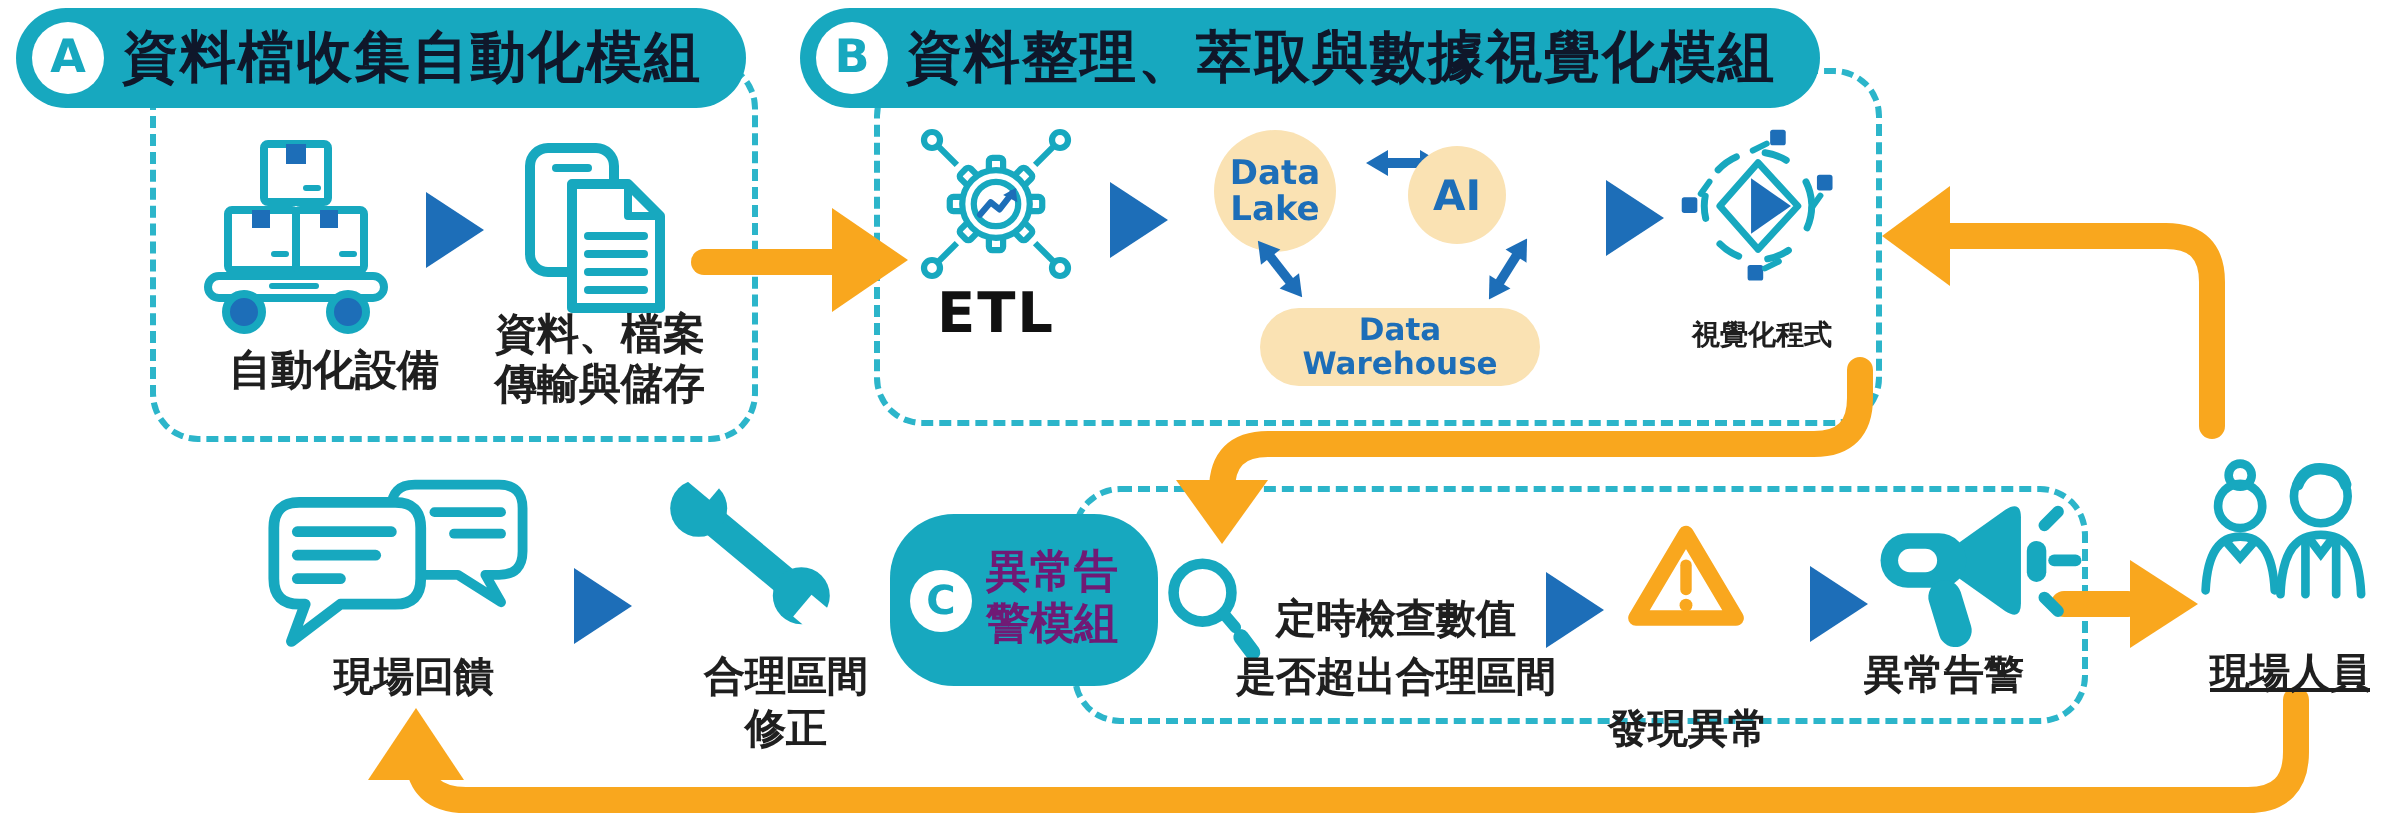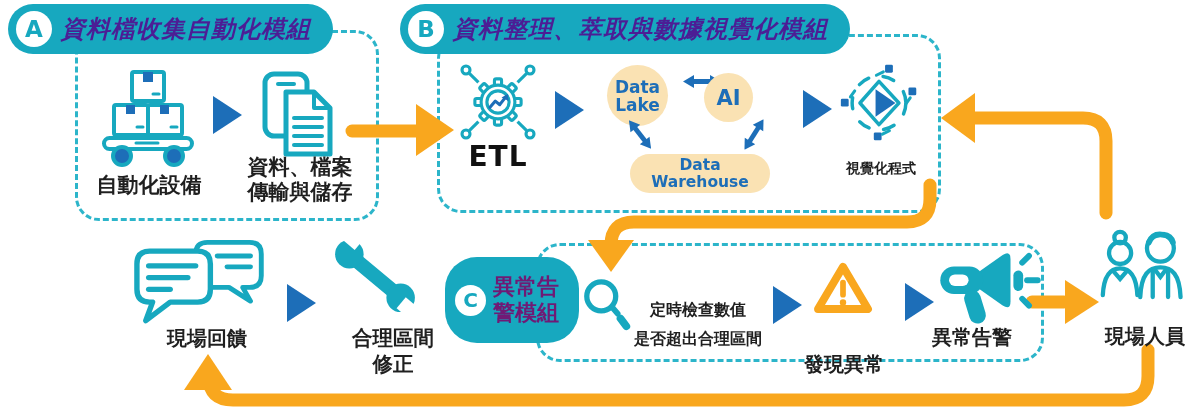--- a/index.html
+++ b/index.html
@@ -13,21 +13,21 @@
   }
   
   .pill{
     position:absolute;display:flex;align-items:center;gap:9px;
     background:#17a8bf;border-radius:27px;height:50px;padding:0 22px 0 8px;z-index:6;
   }
   .pill .badge{
     width:36px;height:36px;border-radius:50%;background:#fff;color:#17a8bf;
     font-weight:bold;font-size:23px;display:flex;align-items:center;justify-content:center;flex:0 0 auto;
   }
-  .pill .ptitle{color:#4c1d95;font-weight:bold;font-size:24px;letter-spacing:1px;white-space:nowrap;font-style:italic;}
+  .pill .ptitle{color:#0f172a;font-weight:bold;font-size:28px;letter-spacing:1px;white-space:nowrap;}
   .blob{
     position:absolute;left:445px;top:257px;width:134px;height:86px;background:#17a8bf;
     border-radius:32px;display:flex;align-items:center;gap:7px;padding:0 6px 0 10px;z-index:6;box-sizing:border-box;
   }
   .blob .badge{
     width:31px;height:31px;border-radius:50%;background:#fff;color:#17a8bf;
     font-weight:bold;font-size:20px;display:flex;align-items:center;justify-content:center;flex:0 0 auto;
   }
   .blob .ptitle{color:#701a75;font-weight:bold;font-size:22px;line-height:26px;white-space:pre-line;}
   
@@ -101,21 +101,21 @@
         <line x1="73" y1="61" x2="79" y2="61"></line>
       </g>
       <rect x="6" y="72" width="88" height="11" rx="5.5" stroke="#17a8bf" stroke-width="4" fill="#fff"></rect>
       <g stroke="#17a8bf" stroke-width="3" stroke-linecap="round">
         <line x1="38" y1="77" x2="60" y2="77"></line>
       </g>
       <circle cx="24" cy="90" r="9" stroke="#17a8bf" stroke-width="4" fill="#1d6eb8"></circle>
       <circle cx="76" cy="90" r="9" stroke="#17a8bf" stroke-width="4" fill="#1d6eb8"></circle>
     </svg>
   </div>
-  <div class="lbl" style="left:70px;top:173px;width:158px;font-size:21px;">自動化設備</div>
+  <div class="lbl" style="left:88px;top:173px;width:158px;font-size:21px;">自動化設備</div>
 
   <div class="tri" style="left:213px;top:96px;"></div>
 
   <div class="icon" style="left:260px;top:70px;">
     <svg width="76" height="88" viewBox="0 0 76 88">
       <rect x="5" y="4" width="42" height="62" rx="9" stroke="#17a8bf" stroke-width="5" fill="#fff"></rect>
       <line x1="18" y1="14" x2="34" y2="14" stroke="#17a8bf" stroke-width="4" stroke-linecap="round"></line>
       <path d="M26 22 H54 L70 38 V84 H26 Z" stroke="#17a8bf" stroke-width="5" fill="#fff" stroke-linejoin="round"></path>
       <path d="M54 22 V38 H70" stroke="#17a8bf" stroke-width="4" fill="none" stroke-linejoin="round"></path>
       <g stroke="#17a8bf" stroke-width="4" stroke-linecap="round">
@@ -227,21 +227,21 @@
 警模組</span>
   </div>
 
   <div class="icon" style="left:581px;top:276px;">
     <svg width="54" height="58" viewBox="0 0 56 60">
       <circle cx="21" cy="21" r="15" stroke="#17a8bf" stroke-width="5.5" fill="#fff"></circle>
       <line x1="32" y1="32" x2="38" y2="39" stroke="#17a8bf" stroke-width="6" stroke-linecap="round"></line>
       <line x1="41" y1="44" x2="47" y2="52" stroke="#17a8bf" stroke-width="8" stroke-linecap="round"></line>
     </svg>
   </div>
-  <div class="lbl ml" style="left:612px;top:295px;width:172px;font-size:16px;line-height:29px;">定時檢查數值
+  <div class="lbl ml" style="left:612px;top:295px;width:172px;font-size:20px;line-height:29px;">定時檢查數值
 是否超出合理區間</div>
 
   <div class="tri" style="left:773px;top:286px;"></div>
 
   <div class="icon" style="left:813px;top:256px;">
     <svg width="60" height="66" viewBox="0 0 84 78">
       <polygon points="42,8 77,67 7,67" stroke="#f9a71e" stroke-width="11" stroke-linejoin="round" fill="#fff"></polygon>
       <line x1="42" y1="30" x2="42" y2="47" stroke="#f9a71e" stroke-width="8" stroke-linecap="round"></line>
       <circle cx="42" cy="58" r="4.5" fill="#f9a71e"></circle>
     </svg>
@@ -274,21 +274,21 @@
         <path d="M5 70 C6 49 13 42 23 42 C33 42 40 49 41 70"></path>
         <path d="M16 45 L23 53 L30 45"></path>
         <circle cx="65" cy="21" r="14"></circle>
         <path d="M53 15 Q57 5 68 7 Q76 8 78 15" stroke-width="6"></path>
         <path d="M44 72 C45 48 53 41 65 41 C77 41 85 48 86 72"></path>
         <path d="M57 45 L57 72 M73 45 L73 72"></path>
         <path d="M59 43 L65 51 L71 43"></path>
       </g>
     </svg>
   </div>
-  <div class="lbl" style="left:1095px;top:324px;width:100px;">現場人員</div>
+  <div class="lbl" style="left:1095px;top:324px;width:100px;text-decoration:underline;">現場人員</div>
 
   <div class="icon" style="left:133px;top:236px;">
     <svg width="142" height="94" viewBox="0 0 145 95">
       <g stroke="#17a8bf" stroke-width="5" fill="#fff" stroke-linejoin="round">
         <path d="M76 6 H119 Q131 6 131 18 V40 Q131 52 119 52 H112 L120 66 L98 52 H76 Q64 52 64 40 V18 Q64 6 76 6 Z"></path>
       </g>
       <g stroke="#17a8bf" stroke-width="5" stroke-linecap="round">
         <line x1="86" y1="20" x2="120" y2="20"></line>
         <line x1="96" y1="31" x2="120" y2="31"></line>
       </g>

